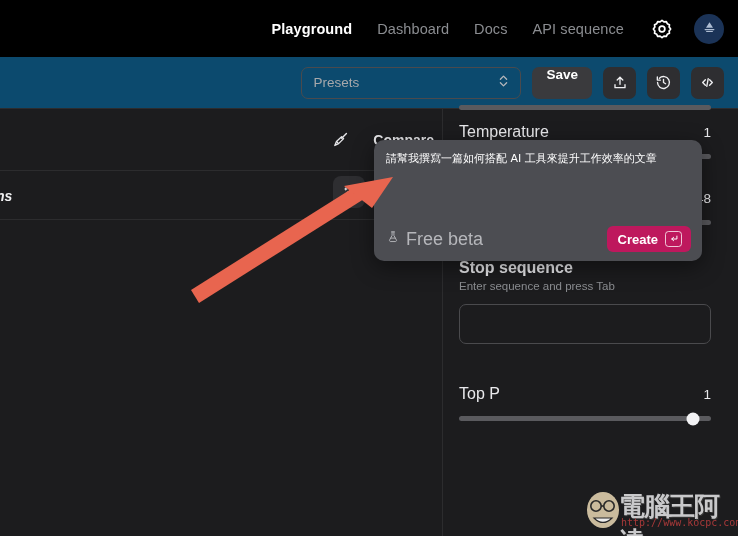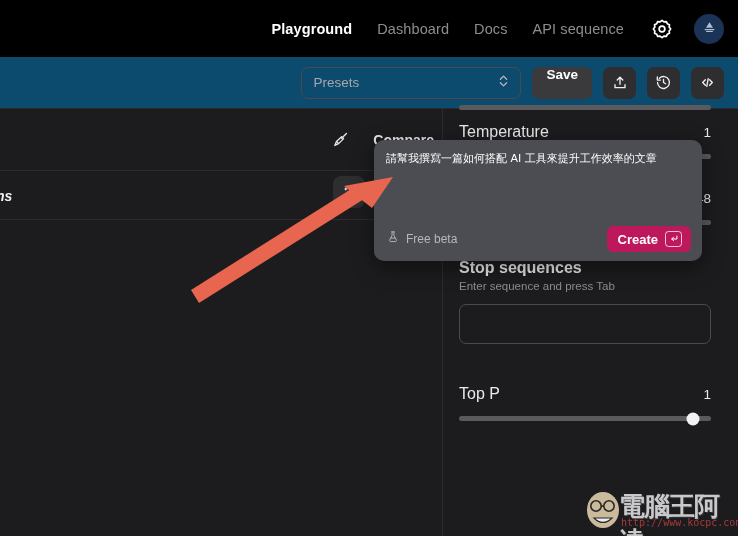--- a/index.html
+++ b/index.html
@@ -261,21 +261,21 @@
     display: flex;
     align-items: center;
     justify-content: space-between;
   }
   .beta {
     display: flex;
     align-items: center;
     gap: 6px;
   }
   .beta-label {
-    font-size: 12px;
+    font-size: 18px;
     color: #b6b7bb;
   }
   .create-btn {
     height: 26px;
     padding: 0 9px 0 11px;
     border-radius: 6px;
     background: #be185d;
     display: flex;
     align-items: center;
     gap: 7px;
@@ -441,21 +441,21 @@
       <div class="setting-head">
         <span class="setting-name">Maximum Tokens</span>
         <span class="setting-value">2048</span>
       </div>
       <div class="slider">
         <div class="slider-thumb" style="left:19%;"></div>
       </div>
     </div>
 
     <div class="setting" style="top:150px;">
-      <span class="setting-name bold">Stop sequences</span>
+      <span class="setting-name bold">Stop sequence</span>
       <div class="setting-hint">Enter sequence and press Tab</div>
       <input class="stop-input" type="text" placeholder="" style="">
     </div>
 
     <div class="setting" style="top:276px;">
       <div class="setting-head">
         <span class="setting-name">Top P</span>
         <span class="setting-value">1</span>
       </div>
       <div class="slider">

